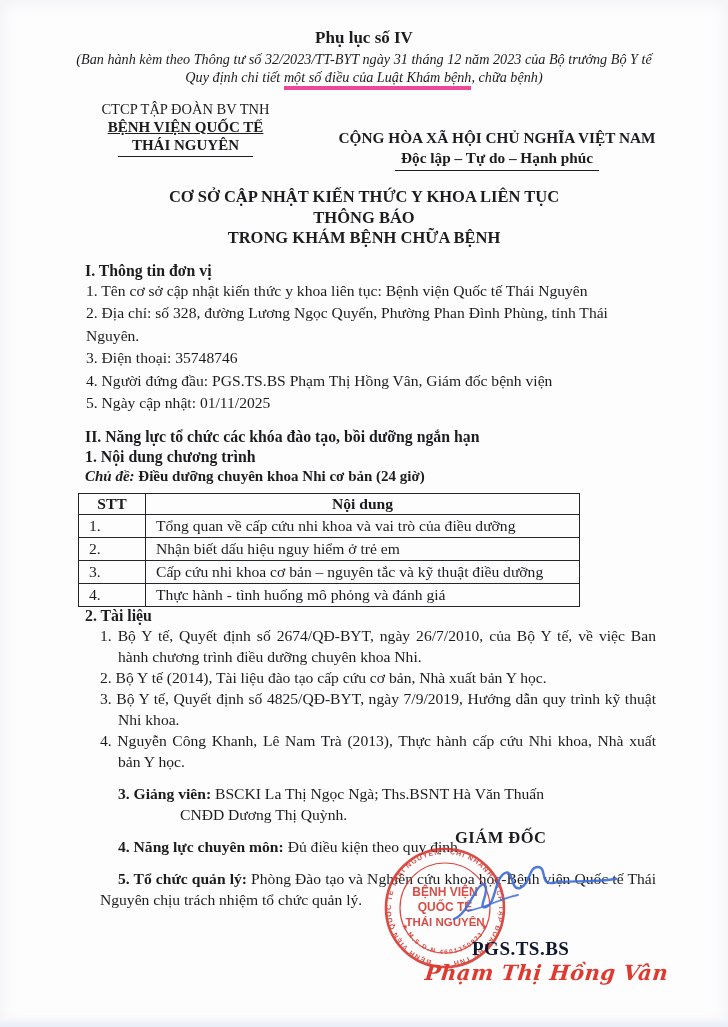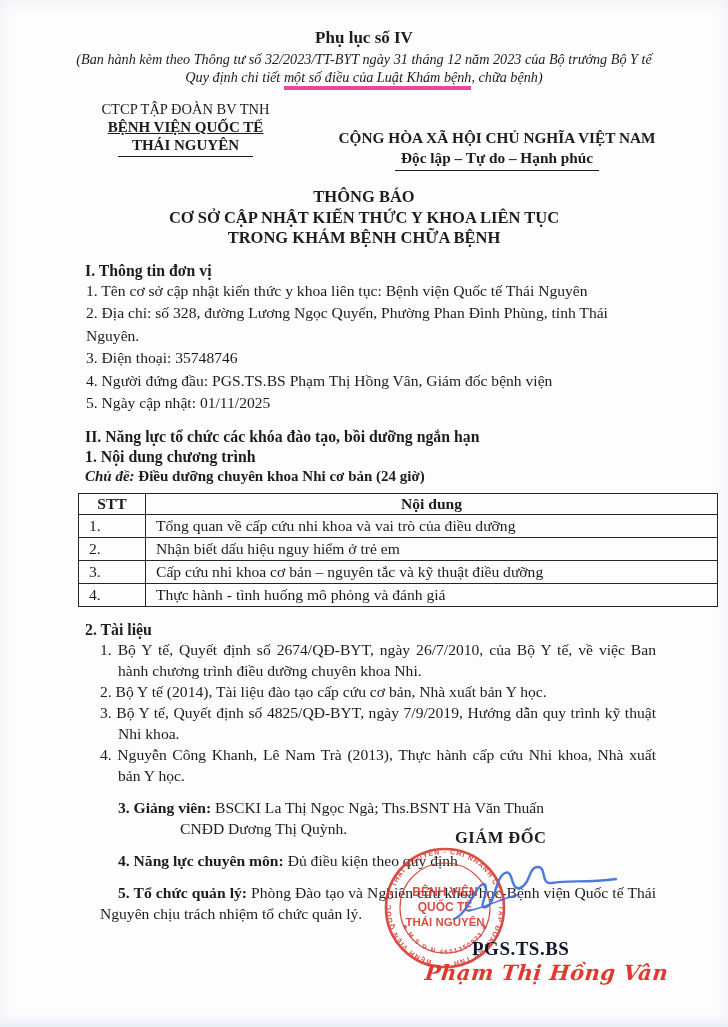--- a/index.html
+++ b/index.html
@@ -46,21 +46,21 @@
   .s1-item{ margin-left:1px; line-height:22.6px; }
   .s1-item:first-of-type{ margin-top:3px; }
 
   .topic{ margin-top:2px; font-size:15px; }
   .topic .lbl{ font-weight:bold; font-style:italic; }
   .topic .txt{ font-weight:bold; }
 
   
   table.program{
     border-collapse:collapse; margin:8px 0 0 -7px;
-    width:640px; font-size:15.6px;border-radius:17px;
+    width:502px; font-size:15.6px;border-radius:17px;
   }
   table.program th, table.program td{ border:1.4px solid #26262a; }
   table.program th{ font-weight:bold; text-align:center; padding:1px 4px; }
   table.program td{ padding:1px 10px; line-height:20px; }
   .col-stt{ width:58px; }
   td.stt{ text-align:left; padding-left:10px; }
 
   
   .mat-item{ margin-left:33px; text-indent:-18px; text-align:justify; line-height:21px; }
   .mat-item:first-of-type{ margin-top:3px; }
@@ -102,22 +102,22 @@
       <div class="b">BỆNH VIỆN QUỐC TẾ</div>
       <div class="b"><span class="lh-underline">THÁI NGUYÊN</span></div>
     </div>
     <div class="lh-right">
       <div class="lh-nation">CỘNG HÒA XÃ HỘI CHỦ NGHĨA VIỆT NAM</div>
       <div><span class="lh-motto">Độc lập – Tự do – Hạnh phúc</span></div>
     </div>
   </div>
 
   <div class="doc-title">
+    <div>CƠ SỞ CẬP NHẬT KIẾN THỨC Y KHOA LIÊN TỤC</div>
     <div>THÔNG BÁO</div>
-    <div>CƠ SỞ CẬP NHẬT KIẾN THỨC Y KHOA LIÊN TỤC</div>
     <div>TRONG KHÁM BỆNH CHỮA BỆNH</div>
   </div>
 
   <div class="content">
 
     <div class="sec-head">I. Thông tin đơn vị</div>
     <div class="s1-item">1. Tên cơ sở cập nhật kiến thức y khoa liên tục: Bệnh viện Quốc tế Thái Nguyên</div>
     <div class="s1-item">2. Địa chỉ: số 328, đường Lương Ngọc Quyến, Phường Phan Đình Phùng, tỉnh Thái Nguyên.</div>
     <div class="s1-item">3. Điện thoại: 35748746</div>
     <div class="s1-item">4. Người đứng đầu: PGS.TS.BS Phạm Thị Hồng Vân, Giám đốc bệnh viện</div>
@@ -149,21 +149,21 @@
           <td class="stt">3.</td>
           <td>Cấp cứu nhi khoa cơ bản – nguyên tắc và kỹ thuật điều dưỡng</td>
         </tr>
         <tr>
           <td class="stt">4.</td>
           <td>Thực hành - tình huống mô phỏng và đánh giá</td>
         </tr>
       </tbody>
     </table>
 
-    <div class="sec-head" style="margin-top:14px">2. Tài liệu</div>
+    <div class="sec-head" style="margin-top:0">2. Tài liệu</div>
     <div class="mat-item">1. Bộ Y tế, Quyết định số 2674/QĐ-BYT, ngày 26/7/2010, của Bộ Y tế, về việc Ban hành chương trình điều dưỡng chuyên khoa Nhi.</div>
     <div class="mat-item">2. Bộ Y tế (2014), Tài liệu đào tạo cấp cứu cơ bản, Nhà xuất bản Y học.</div>
     <div class="mat-item">3. Bộ Y tế, Quyết định số 4825/QĐ-BYT, ngày 7/9/2019, Hướng dẫn quy trình kỹ thuật Nhi khoa.</div>
     <div class="mat-item">4. Nguyễn Công Khanh, Lê Nam Trà (2013), Thực hành cấp cứu Nhi khoa, Nhà xuất bản Y học.</div>
 
     <div class="lab-par">
       <span class="lbl">3. Giảng viên:</span><span> BSCKI La Thị Ngọc Ngà; Ths.BSNT Hà Văn Thuấn</span>
     </div>
     <div class="lect-line2">CNĐD Dương Thị Quỳnh.</div>
 

